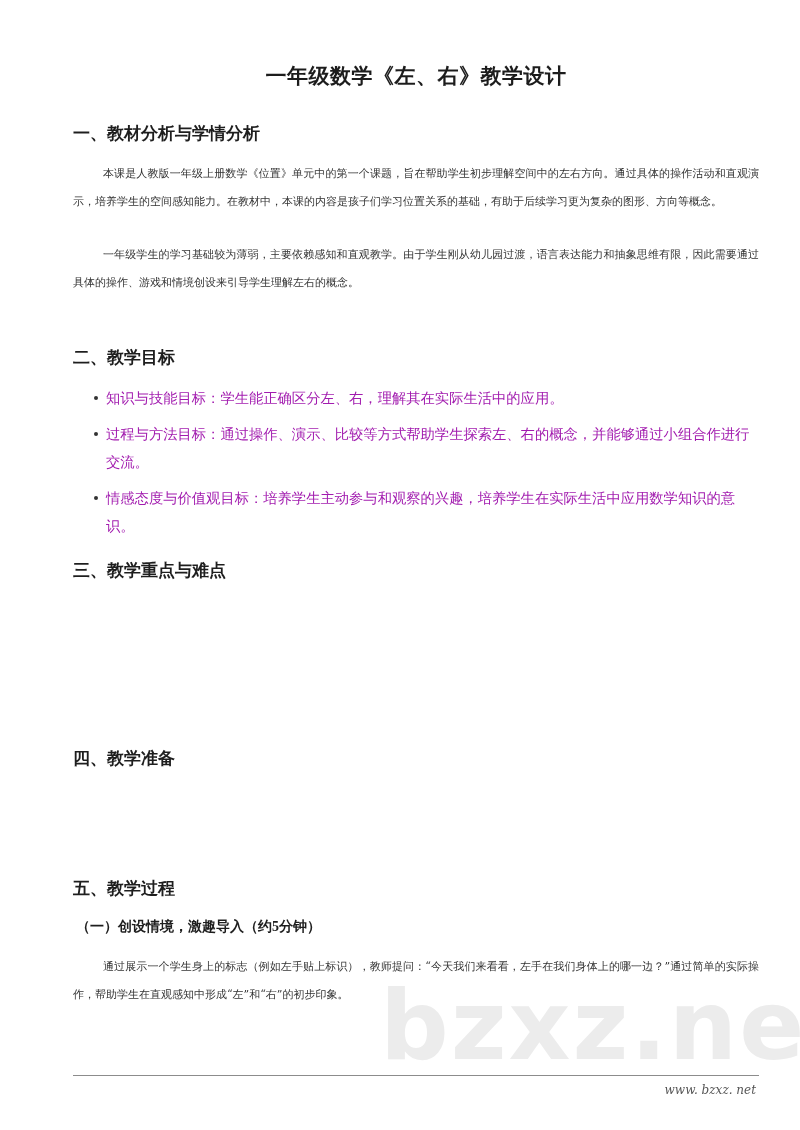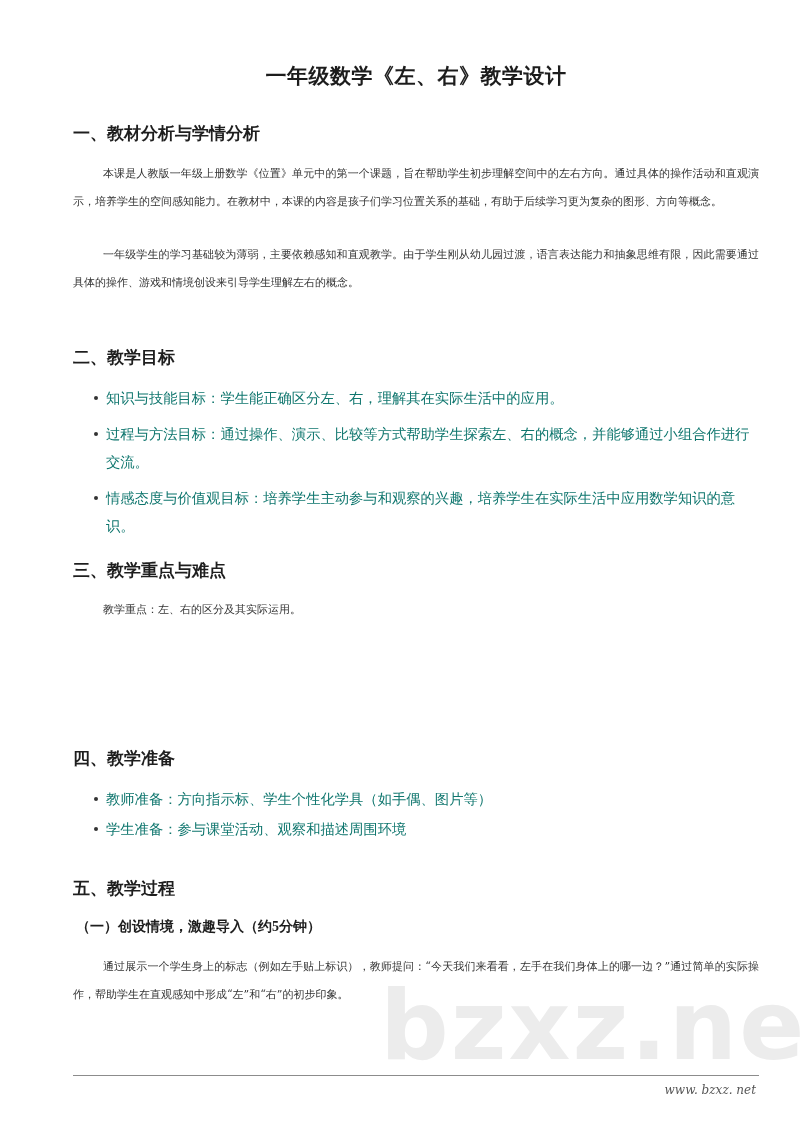--- a/index.html
+++ b/index.html
@@ -25,21 +25,21 @@
     font-weight: bold; font-size: 14px; color: #1e1e1e;
   }
   .para {
     position: absolute; left: 57px; width: 686px;
     font-size: 11px; line-height: 28px; text-indent: 30px;
     color: #333; text-align: justify;
   }
   .bullets { position: absolute; left: 78px; width: 666px; margin: 0; padding: 0; list-style: none; }
   .bullets li {
     position: relative; padding-left: 12px;
-    font-size: 14.3px; line-height: 28px; color: #0f766e; margin-bottom: 8px;
+    font-size: 14.3px; line-height: 28px; color: #a21caf; margin-bottom: 8px;
   }
   .bullets li .dot {
     position: absolute; left: 0; top: 12px; width: 4px; height: 4px;
     border-radius: 50%; background: #333;
   }
   .watermark {
     position: absolute; left: 380px; top: 970px;
     font-family: "DejaVu Sans", "Liberation Sans", sans-serif;
     font-weight: bold; font-size: 96px; color: #ececec; letter-spacing: 2px;
     z-index: 0; user-select: none;
@@ -70,27 +70,22 @@
     <div class="para" style="top:241px;">一年级学生的学习基础较为薄弱，主要依赖感知和直观教学。由于学生刚从幼儿园过渡，语言表达能力和抽象思维有限，因此需要通过具体的操作、游戏和情境创设来引导学生理解左右的概念。</div>
 
     <div class="h2" style="top:346px;">二、教学目标</div>
     <ul class="bullets" style="top:384px;">
       <li><span class="dot"></span><span>知识与技能目标：学生能正确区分左、右，理解其在实际生活中的应用。</span></li>
       <li><span class="dot"></span><span>过程与方法目标：通过操作、演示、比较等方式帮助学生探索左、右的概念，并能够通过小组合作进行交流。</span></li>
       <li><span class="dot"></span><span>情感态度与价值观目标：培养学生主动参与和观察的兴趣，培养学生在实际生活中应用数学知识的意识。</span></li>
     </ul>
 
     <div class="h2" style="top:559px;">三、教学重点与难点</div>
-    <div class="para" style="top:596px;">教学重点：左、右的区分及其实际运用。</div>
 
     <div class="h2" style="top:747px;text-align:right;">四、教学准备</div>
-    <ul class="bullets" style="top:785px;">
-      <li style="margin-bottom:2px;"><span class="dot"></span><span>教师准备：方向指示标、学生个性化学具（如手偶、图片等）</span></li>
-      <li><span class="dot"></span><span>学生准备：参与课堂活动、观察和描述周围环境</span></li>
-    </ul>
 
     <div class="h2" style="top:877px;">五、教学过程</div>
     <div class="h3" style="top:918px;">（一）创设情境，激趣导入（约5分钟）</div>
     <div class="para" style="top:953px;">通过展示一个学生身上的标志（例如左手贴上标识），教师提问：“今天我们来看看，左手在我们身体上的哪一边？”通过简单的实际操作，帮助学生在直观感知中形成“左”和“右”的初步印象。</div>
 
     <div class="footer-line"></div>
     <div class="footer-url">www. bzxz. net</div>
   </div>
 </div>
 

